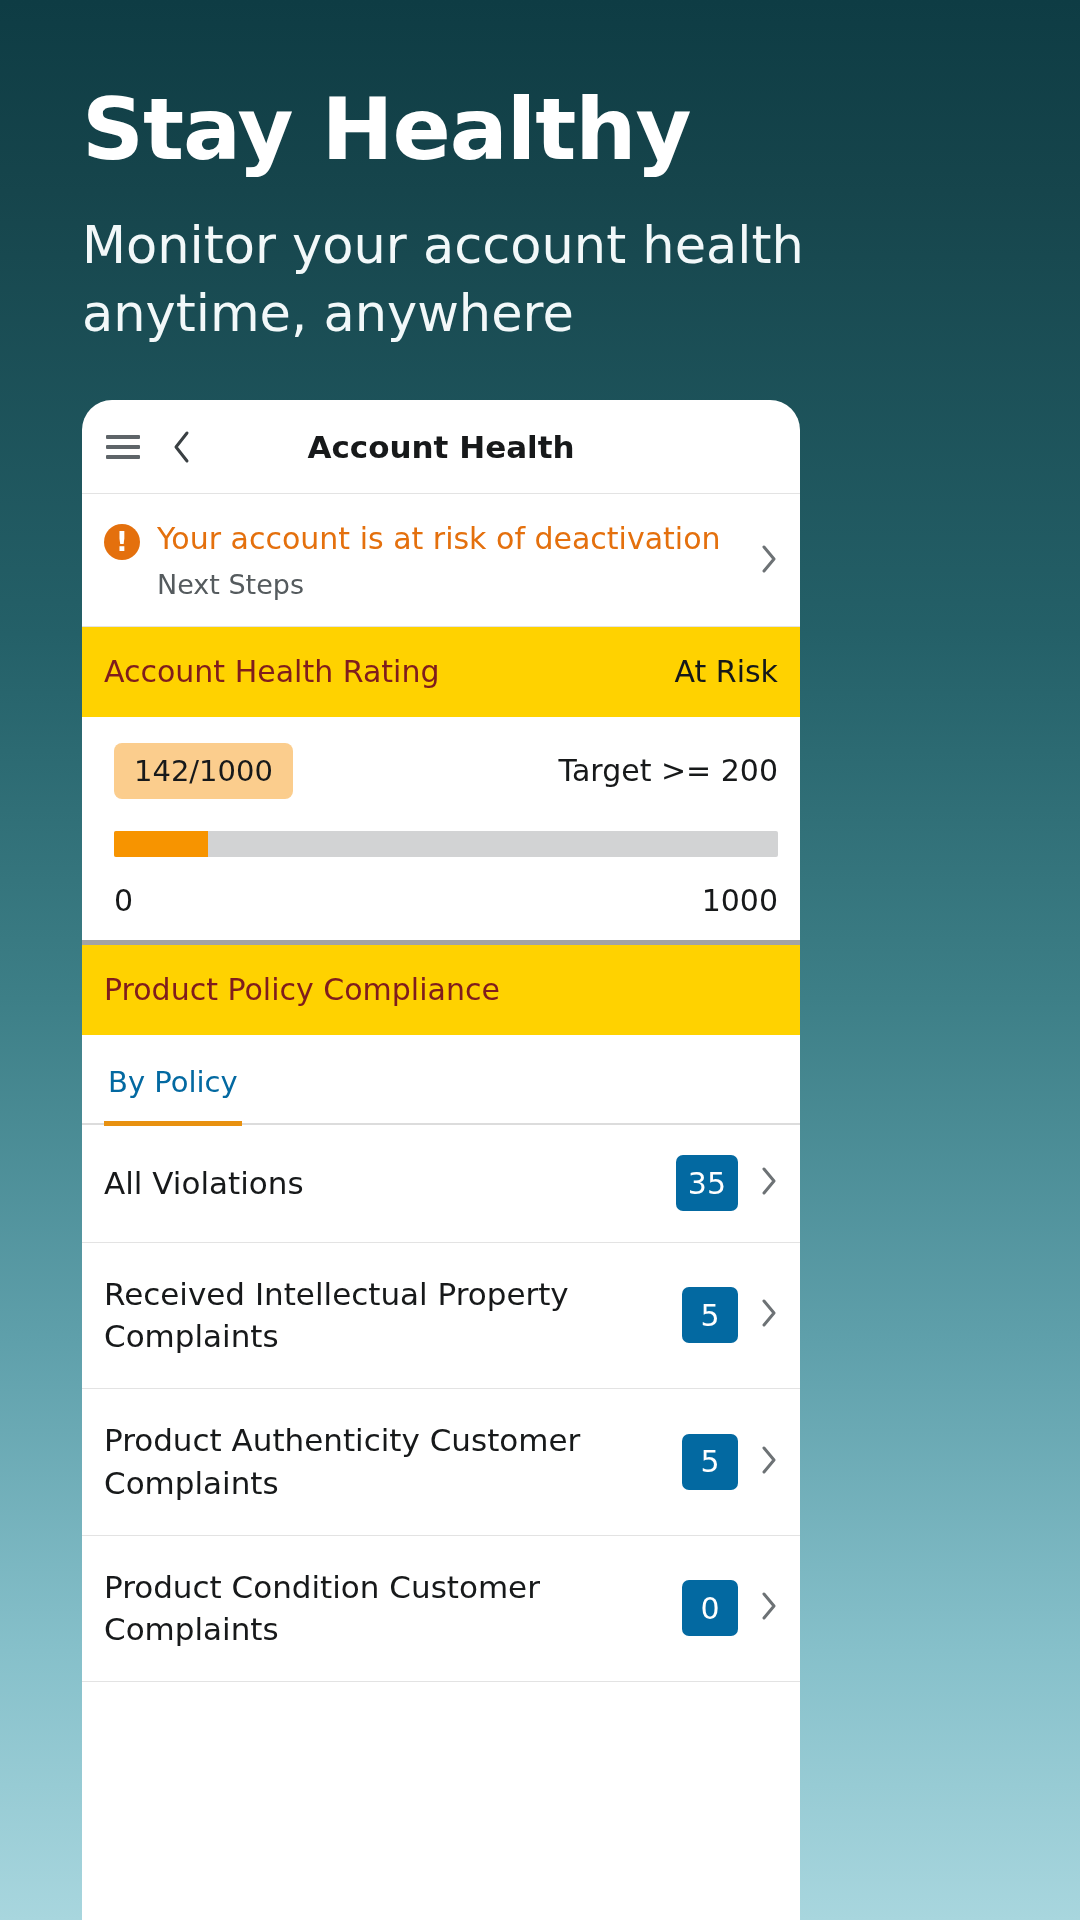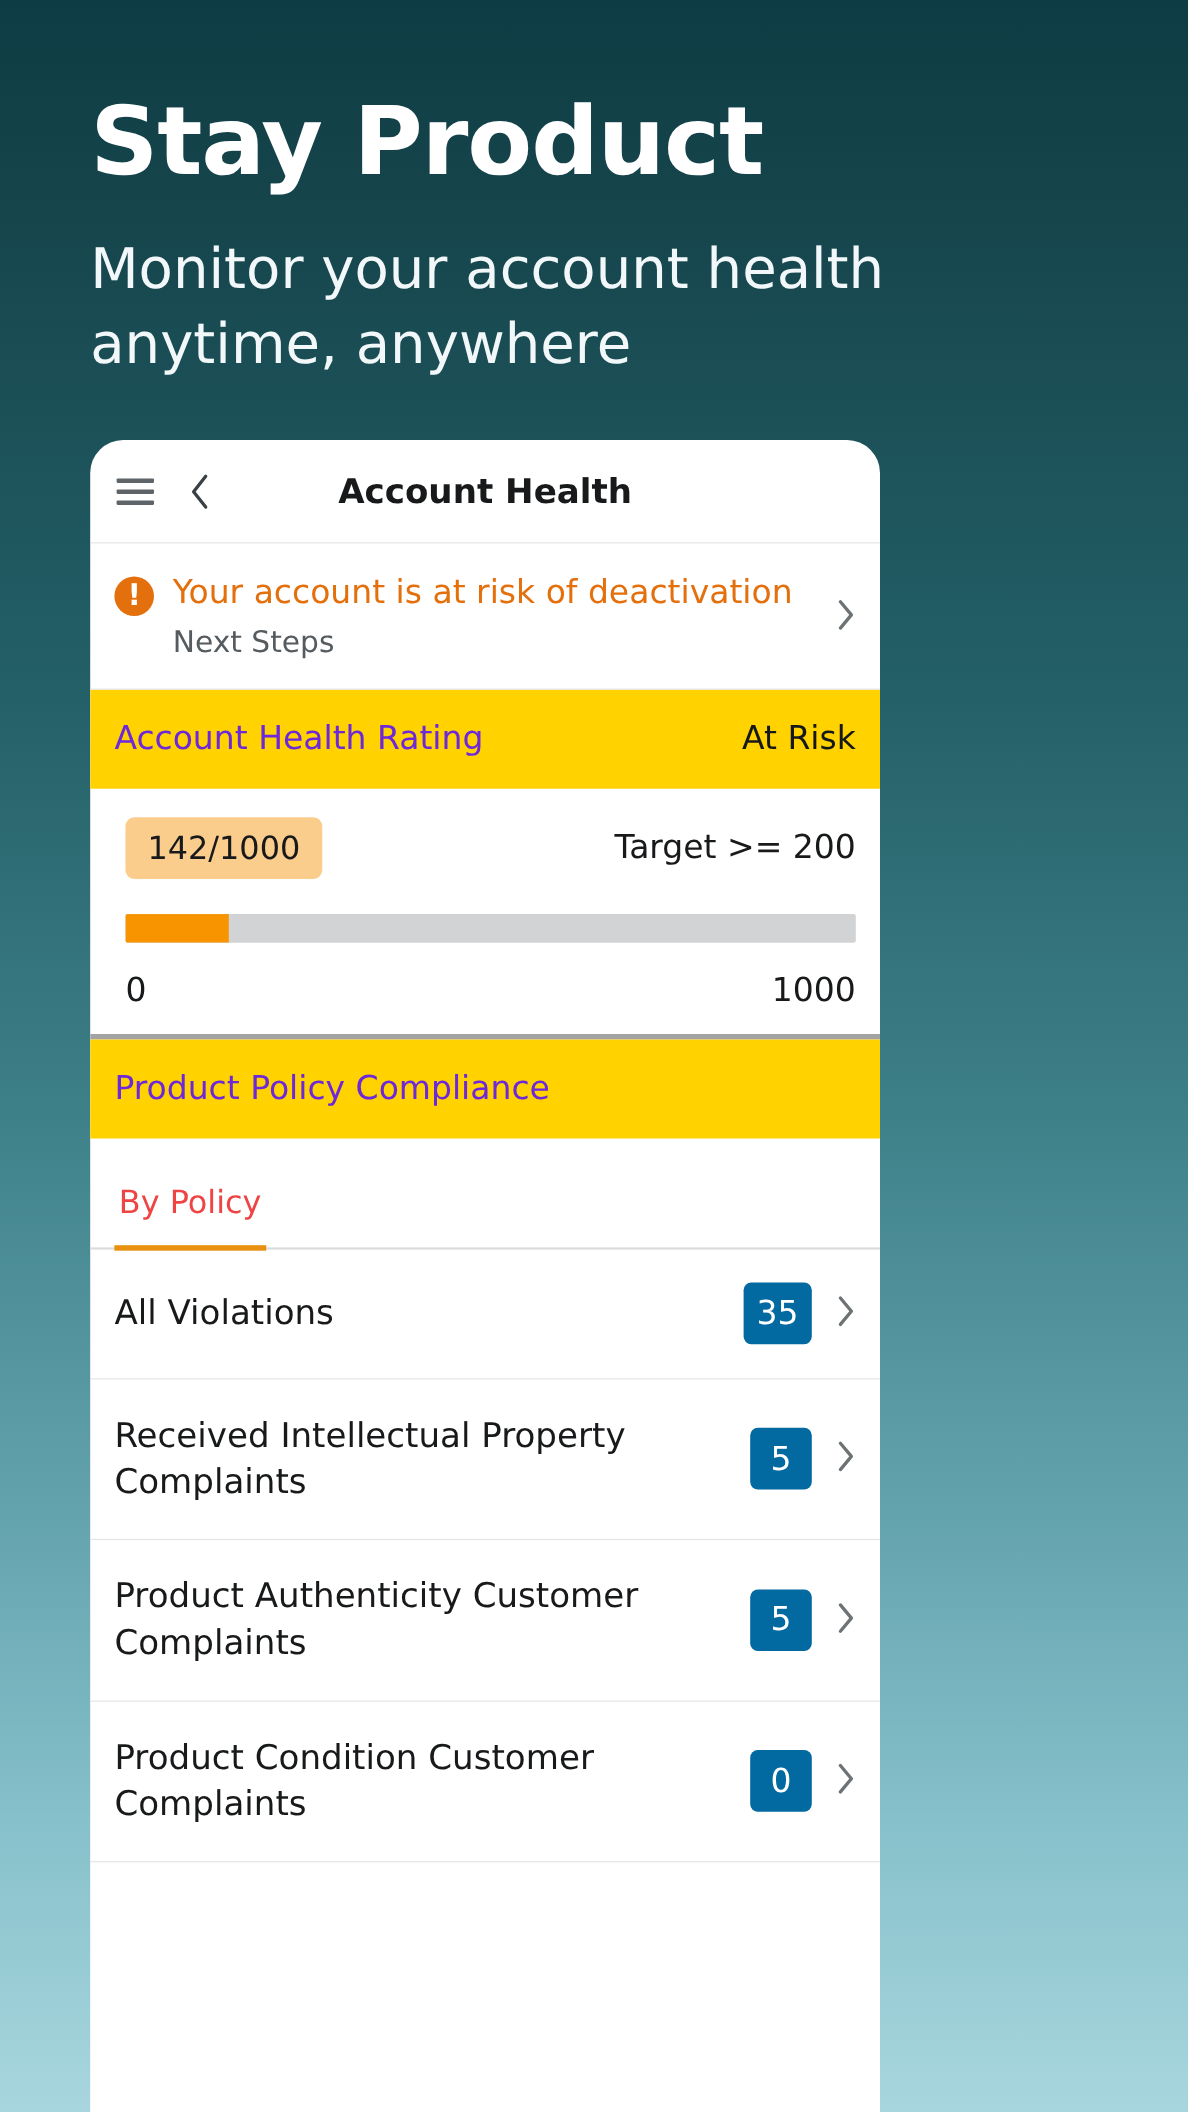--- a/index.html
+++ b/index.html
@@ -86,21 +86,21 @@
   .alert-sub { font-size:27px; color:#555b5e; margin-top:12px; }
   .row-chev { align-self:center; margin-left:8px; }
 
   
   .band {
     background:#ffd200;
     padding:24px 22px;
     display:flex; align-items:center; justify-content:space-between;
     min-height:90px;
   }
-  .band-title { font-size:30px; color:#6d28d9; }
+  .band-title { font-size:30px; color:#7f1d1d; }
   .band-right { font-size:30px; color:#15181a; }
 
   
   .score-block { padding:26px 22px 22px 32px; border-bottom:5px solid #a3a3a3; }
   .score-top { display:flex; align-items:center; justify-content:space-between; }
   .score-pill {
     background:#fbcd8d; color:#17191a;
     font-size:29px; padding:11px 20px; border-radius:8px;
   }
   .score-target { font-size:30px; color:#17191a; }
@@ -108,22 +108,22 @@
     margin-top:32px;
     height:26px; width:100%;
     background:#d2d3d4; border-radius:2px; overflow:hidden;
   }
   .pbar-fill { height:100%; background:#f79400; }
   .score-scale { margin-top:26px; display:flex; justify-content:space-between; font-size:30px; color:#17191a; }
 
   
   .tabs { display:flex; border-bottom:2px solid #dcdcdc; padding:0 22px; }
   .tab {
-    font-size:29px; color:#ef4444; padding:30px 4px 22px 4px;
-    border-bottom:5px solid #e89110; margin-bottom:-3px;margin-top:11px;
+    font-size:29px; color:#0369a1; padding:30px 4px 22px 4px;
+    border-bottom:5px solid #e89110; margin-bottom:-3px;
   }
 
   
   .lrow {
     display:flex; align-items:center;
     padding:30px 22px;
     border-bottom:1px solid #e3e3e3;
     min-height:118px;
   }
   .lrow-label { flex:1; font-size:31px; color:#17191a; line-height:1.38; padding-right:4px; }
@@ -132,21 +132,21 @@
     background:#0369a1; color:#ffffff;
     font-size:30px; display:flex; align-items:center; justify-content:center;
     padding:0 12px; flex:0 0 auto;
   }
   .lrow .row-chev { margin-left:22px; }
 </style>
 </head>
 <body>
 
 <div class="hero">
-  <div class="hero-title">Stay Product</div>
+  <div class="hero-title">Stay Healthy</div>
   <div class="hero-sub">Monitor your account health anytime, anywhere</div>
 </div>
 
 <div class="phone">
 
   <div class="app-header">
     <div class="hamburger">
       <span></span>
         <span></span>
         <span></span>

